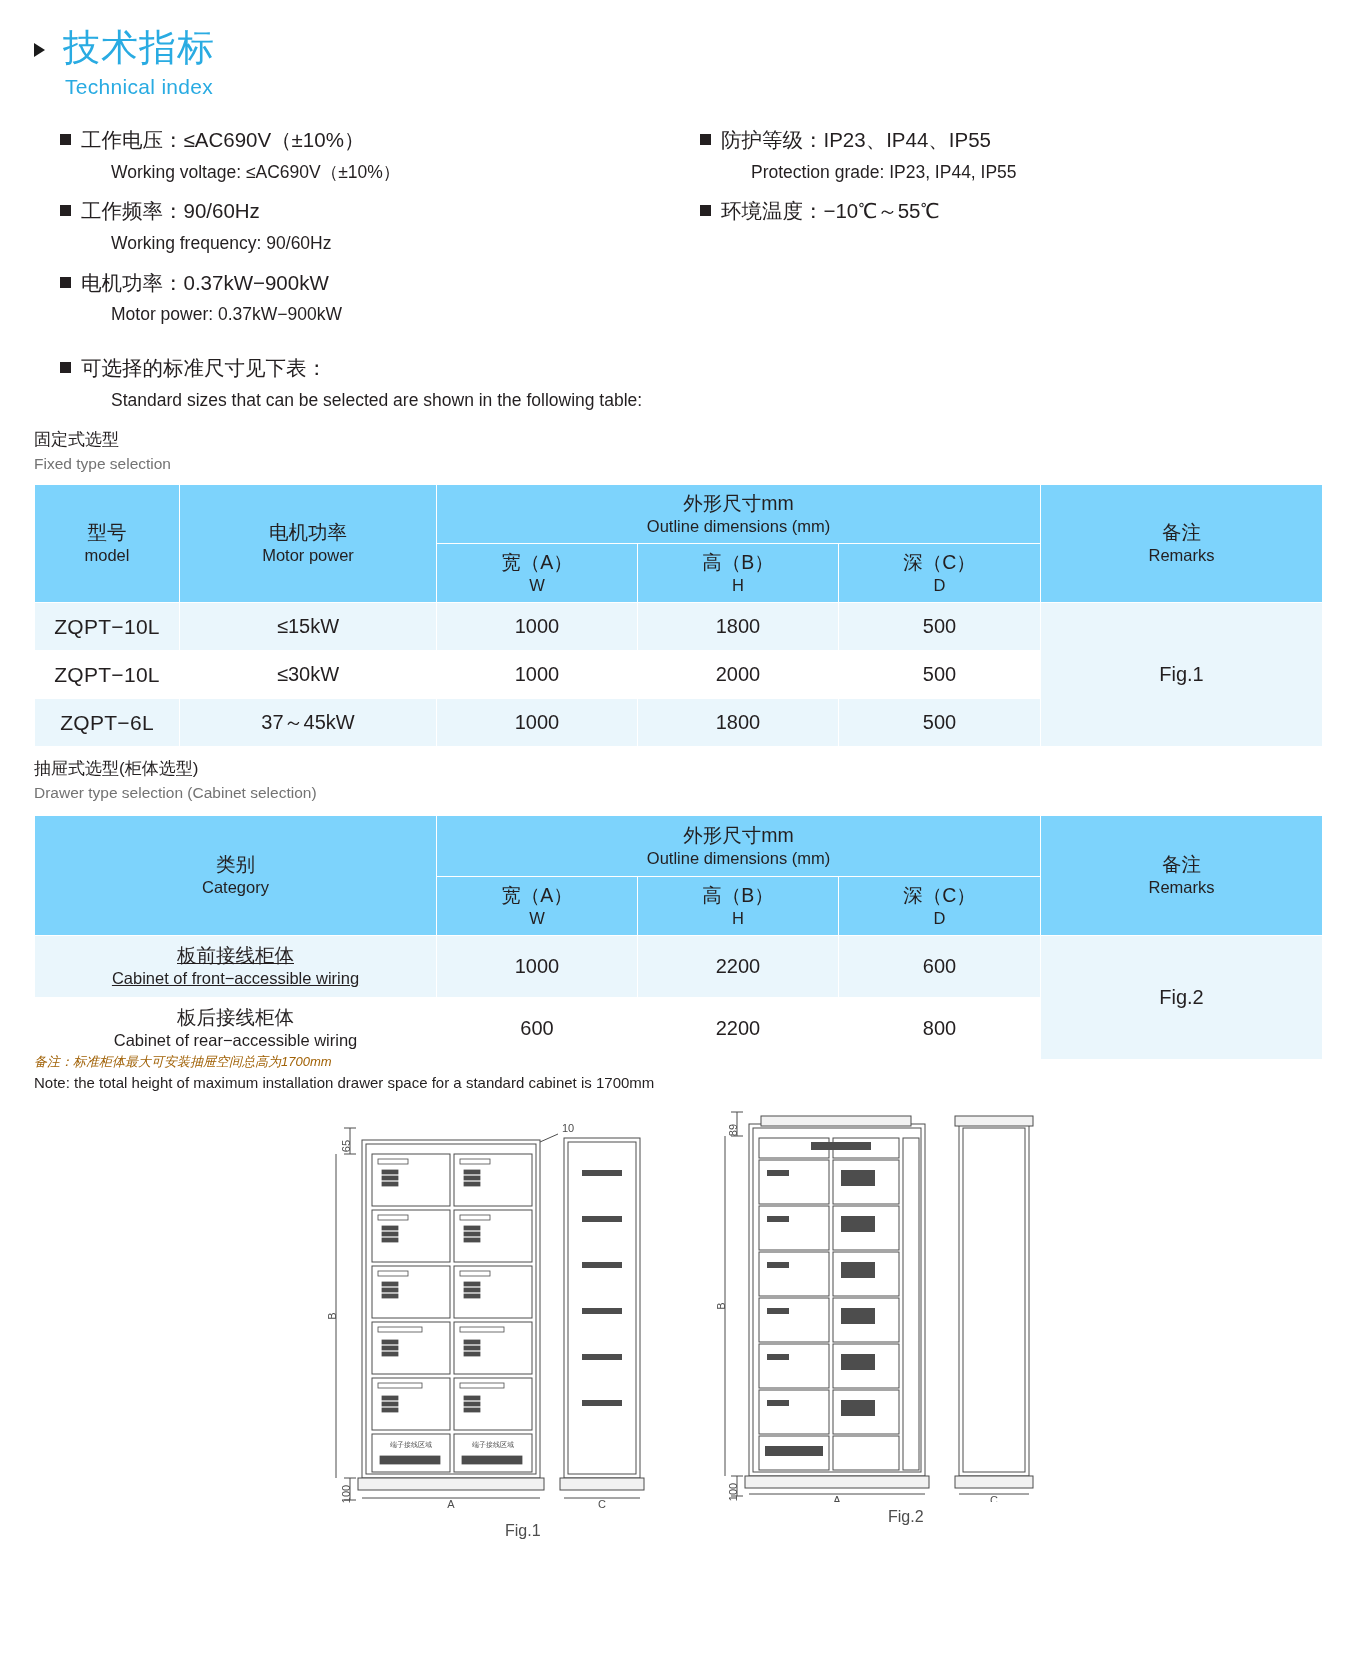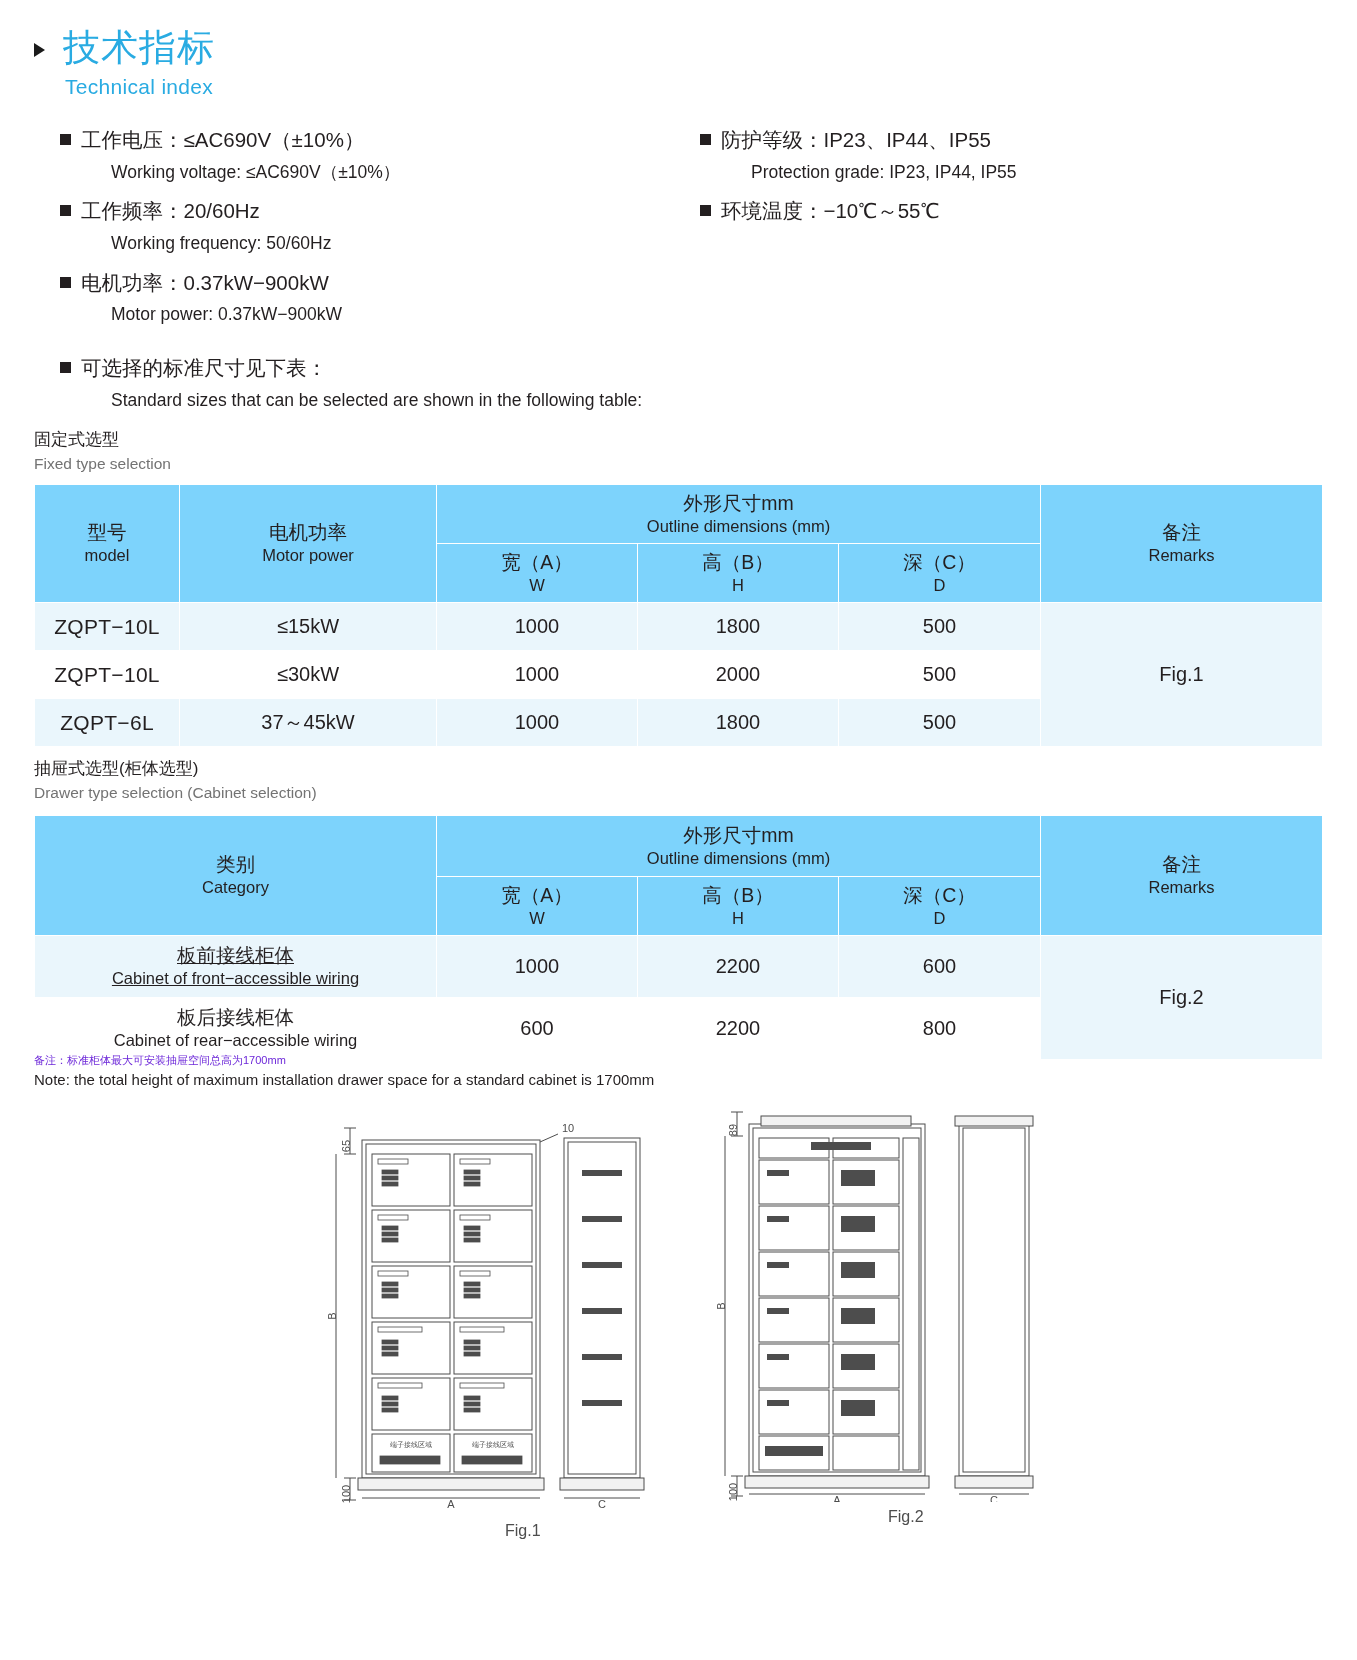--- a/index.html
+++ b/index.html
@@ -162,23 +162,24 @@
     font-size: 21px;
     letter-spacing: 0.3px;
   }
 
   
   .note {
     position: absolute;
     left: 34px;
   }
   .note-cn {
-    font-size: 11px;
-    color: #6d28d9;
+    font-size: 13px;
+    color: #a16207;
     line-height: 1.5;
+    font-style: italic;
   }
   .note-en {
     font-size: 15px;
     color: #231f20;
     line-height: 1.5;
   }
 
   
   .figures {
     position: absolute;
@@ -217,23 +218,23 @@
         <div class="spec-cn">
           <span class="bullet"></span>
           <span>工作电压：≤AC690V（±10%）</span>
         </div>
         <div class="spec-en">Working voltage: ≤AC690V（±10%）</div>
       </div>
 
       <div class="spec-item">
         <div class="spec-cn">
           <span class="bullet"></span>
-          <span>工作频率：20/60Hz</span>
+          <span>工作频率：90/60Hz</span>
         </div>
-        <div class="spec-en">Working frequency: 50/60Hz</div>
+        <div class="spec-en">Working frequency: 90/60Hz</div>
       </div>
 
       <div class="spec-item">
         <div class="spec-cn">
           <span class="bullet"></span>
           <span>电机功率：0.37kW−900kW</span>
         </div>
         <div class="spec-en">Motor power: 0.37kW−900kW</div>
       </div>
     </div>

